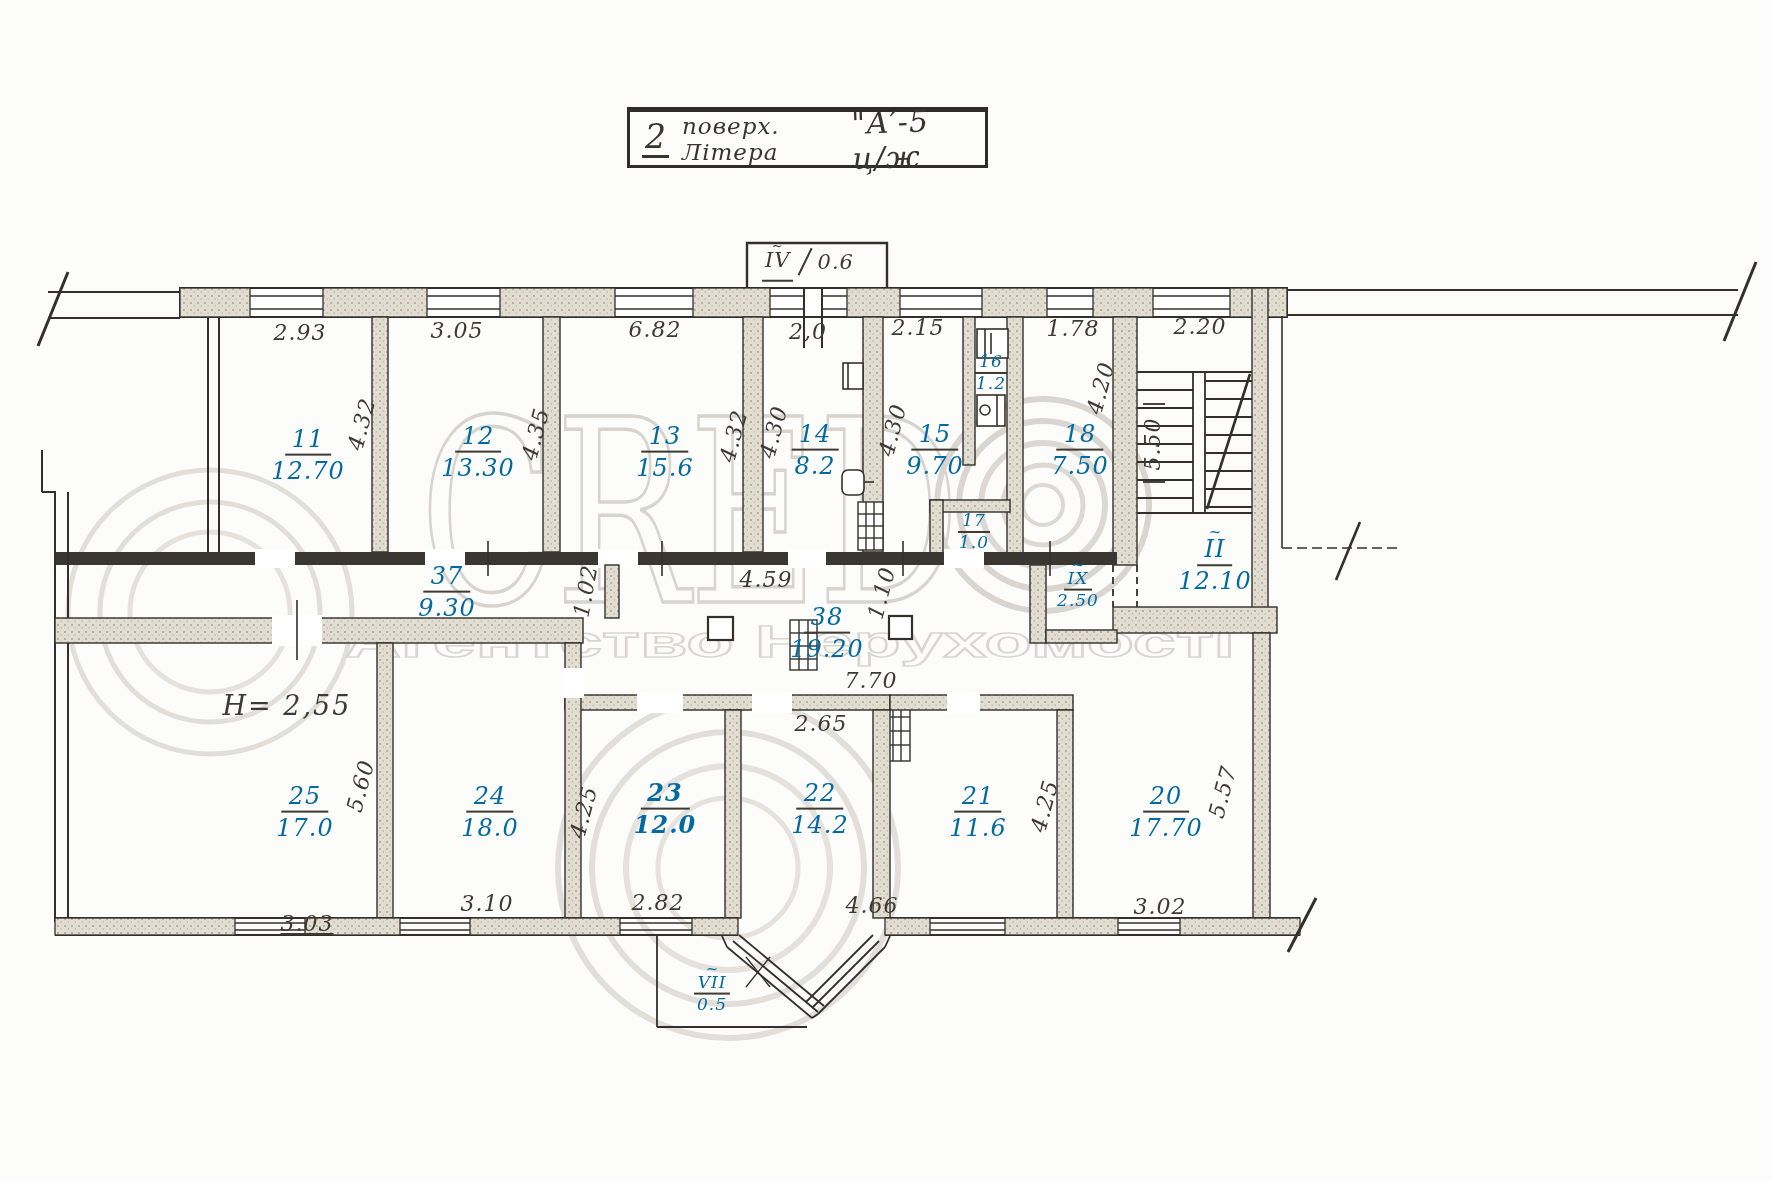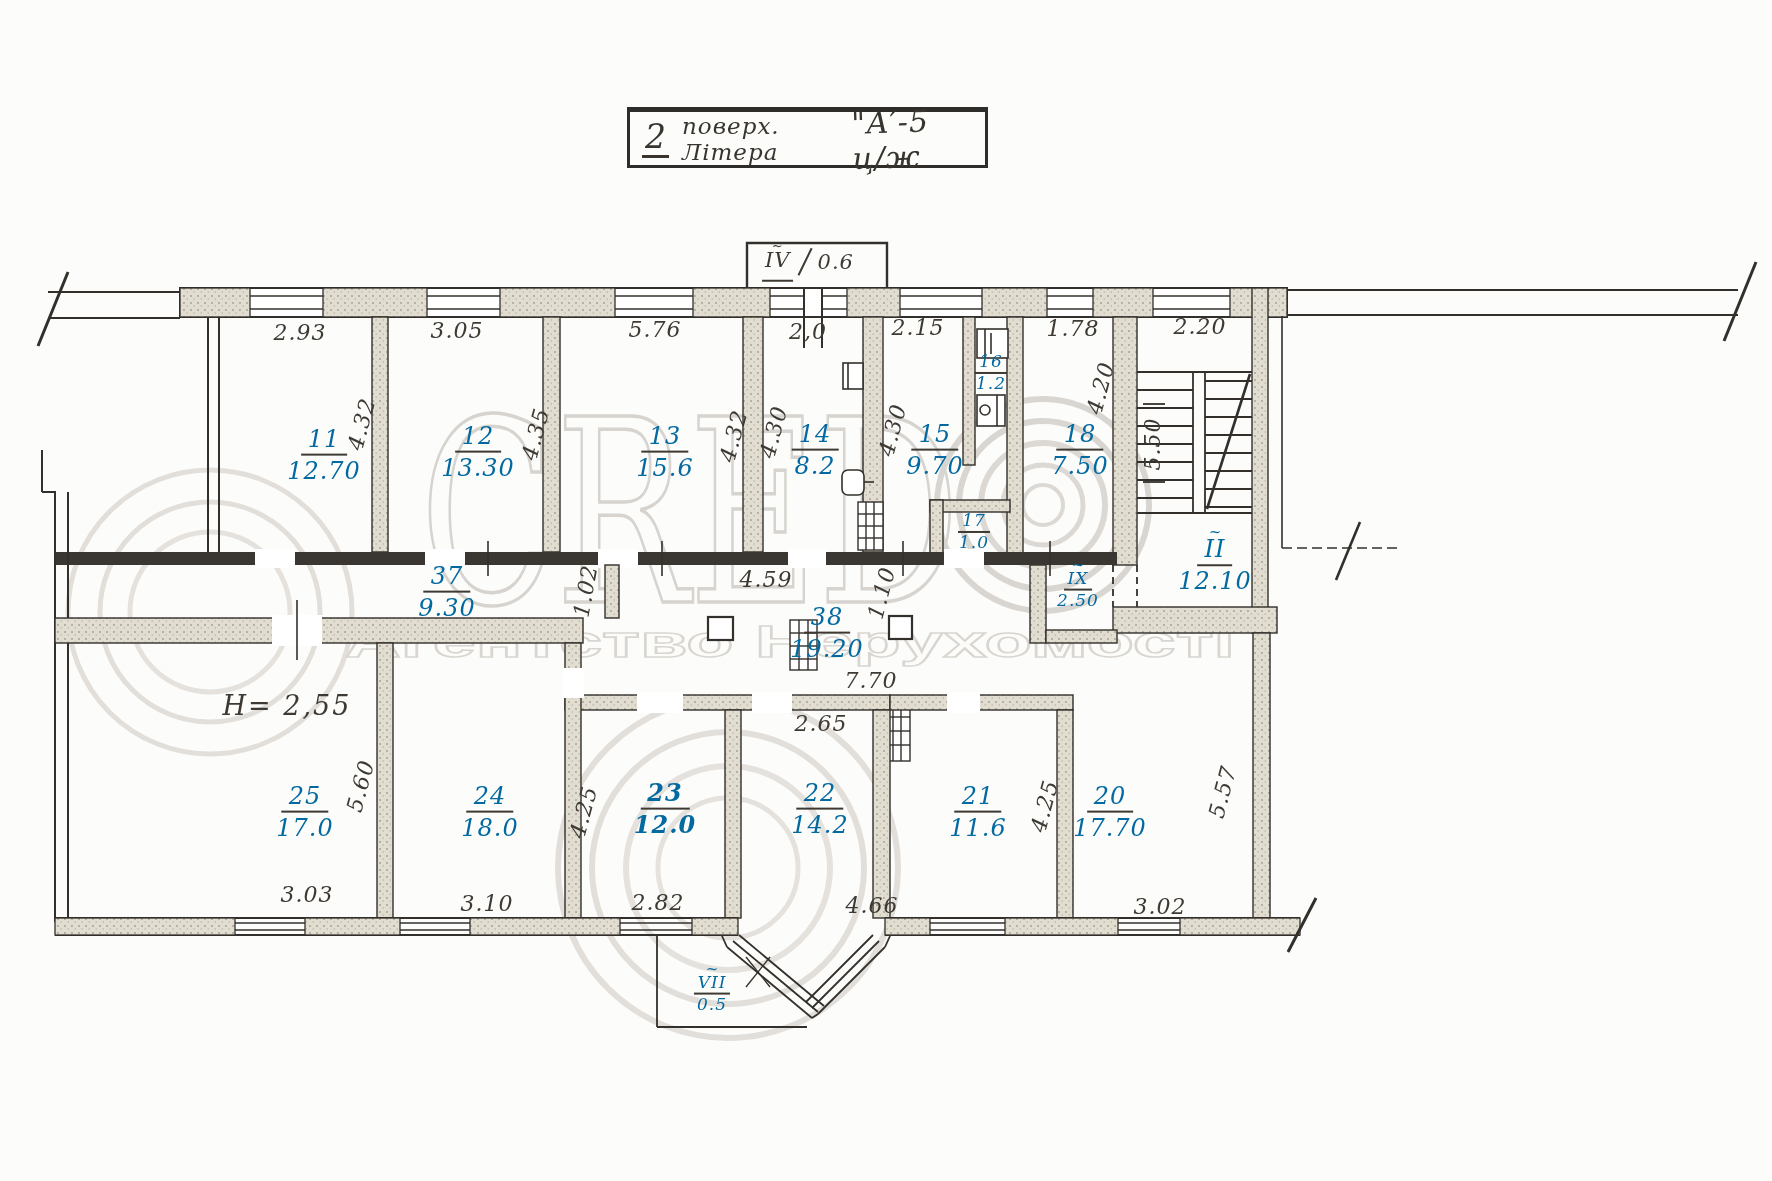--- a/index.html
+++ b/index.html
@@ -298,35 +298,35 @@
   <span class="bcode">
         <span class="tilde">~</span>
         <span class="num">IV</span>
       </span>
   <span class="slash"></span>
   <span>0.6</span>
 </div>
 
 <div class="lbl" style="left:300px;top:333px;">2.93</div>
 <div class="lbl" style="left:457px;top:331px;">3.05</div>
-<div class="lbl" style="left:655px;top:330px;">5.76</div>
+<div class="lbl" style="left:655px;top:330px;">6.82</div>
 <div class="lbl" style="left:808px;top:332px;">2,0</div>
 <div class="lbl" style="left:918px;top:328px;">2.15</div>
 <div class="lbl" style="left:1073px;top:329px;">1.78</div>
 <div class="lbl" style="left:1200px;top:327px;">2.20</div>
 
 <div class="lbl rot" style="left:362px;top:424px;">4.32</div>
 <div class="lbl rot" style="left:536px;top:434px;">4.35</div>
 <div class="lbl rot" style="left:734px;top:436px;">4.32</div>
 <div class="lbl rot" style="left:774px;top:432px;">4.30</div>
 <div class="lbl rot" style="left:893px;top:430px;">4.30</div>
 <div class="lbl rot" style="left:1101px;top:388px;">4.20</div>
 <div class="lbl rot90" style="left:1153px;top:444px;">5.50</div>
 
-<div class="frac" style="left:324px;top:455px;">
+<div class="frac" style="left:308px;top:455px;">
   <span class="num">11</span>
       <span class="den">12.70</span>
     </div>
 <div class="frac" style="left:478px;top:452px;">
   <span class="num">12</span>
       <span class="den">13.30</span>
     </div>
 <div class="frac" style="left:665px;top:452px;">
   <span class="num">13</span>
       <span class="den">15.6</span>
@@ -391,27 +391,27 @@
       <span class="den">12.0</span>
     </div>
 <div class="frac" style="left:820px;top:809px;">
   <span class="num">22</span>
       <span class="den">14.2</span>
     </div>
 <div class="frac" style="left:978px;top:812px;">
   <span class="num">21</span>
       <span class="den">11.6</span>
     </div>
-<div class="frac" style="left:1110px;top:812px;">
+<div class="frac" style="left:1166px;top:812px;">
   <span class="num">20</span>
       <span class="den">17.70</span>
     </div>
 
 <div class="lbl" style="left:821px;top:724px;">2.65</div>
-<div class="lbl" style="left:307px;top:895px;">3.03</div>
+<div class="lbl" style="left:307px;top:924px;text-decoration:underline;">3.03</div>
 <div class="lbl" style="left:487px;top:904px;text-align:center;">3.10</div>
 <div class="lbl" style="left:658px;top:903px;">2.82</div>
 <div class="lbl" style="left:872px;top:906px;">4.66</div>
 <div class="lbl" style="left:1160px;top:907px;">3.02</div>
 
 <div class="lbl rot" style="left:361px;top:786px;">5.60</div>
 <div class="lbl rot" style="left:584px;top:812px;">4.25</div>
 <div class="lbl rot" style="left:1045px;top:806px;">4.25</div>
 <div class="lbl rot" style="left:1223px;top:792px;">5.57</div>
 

